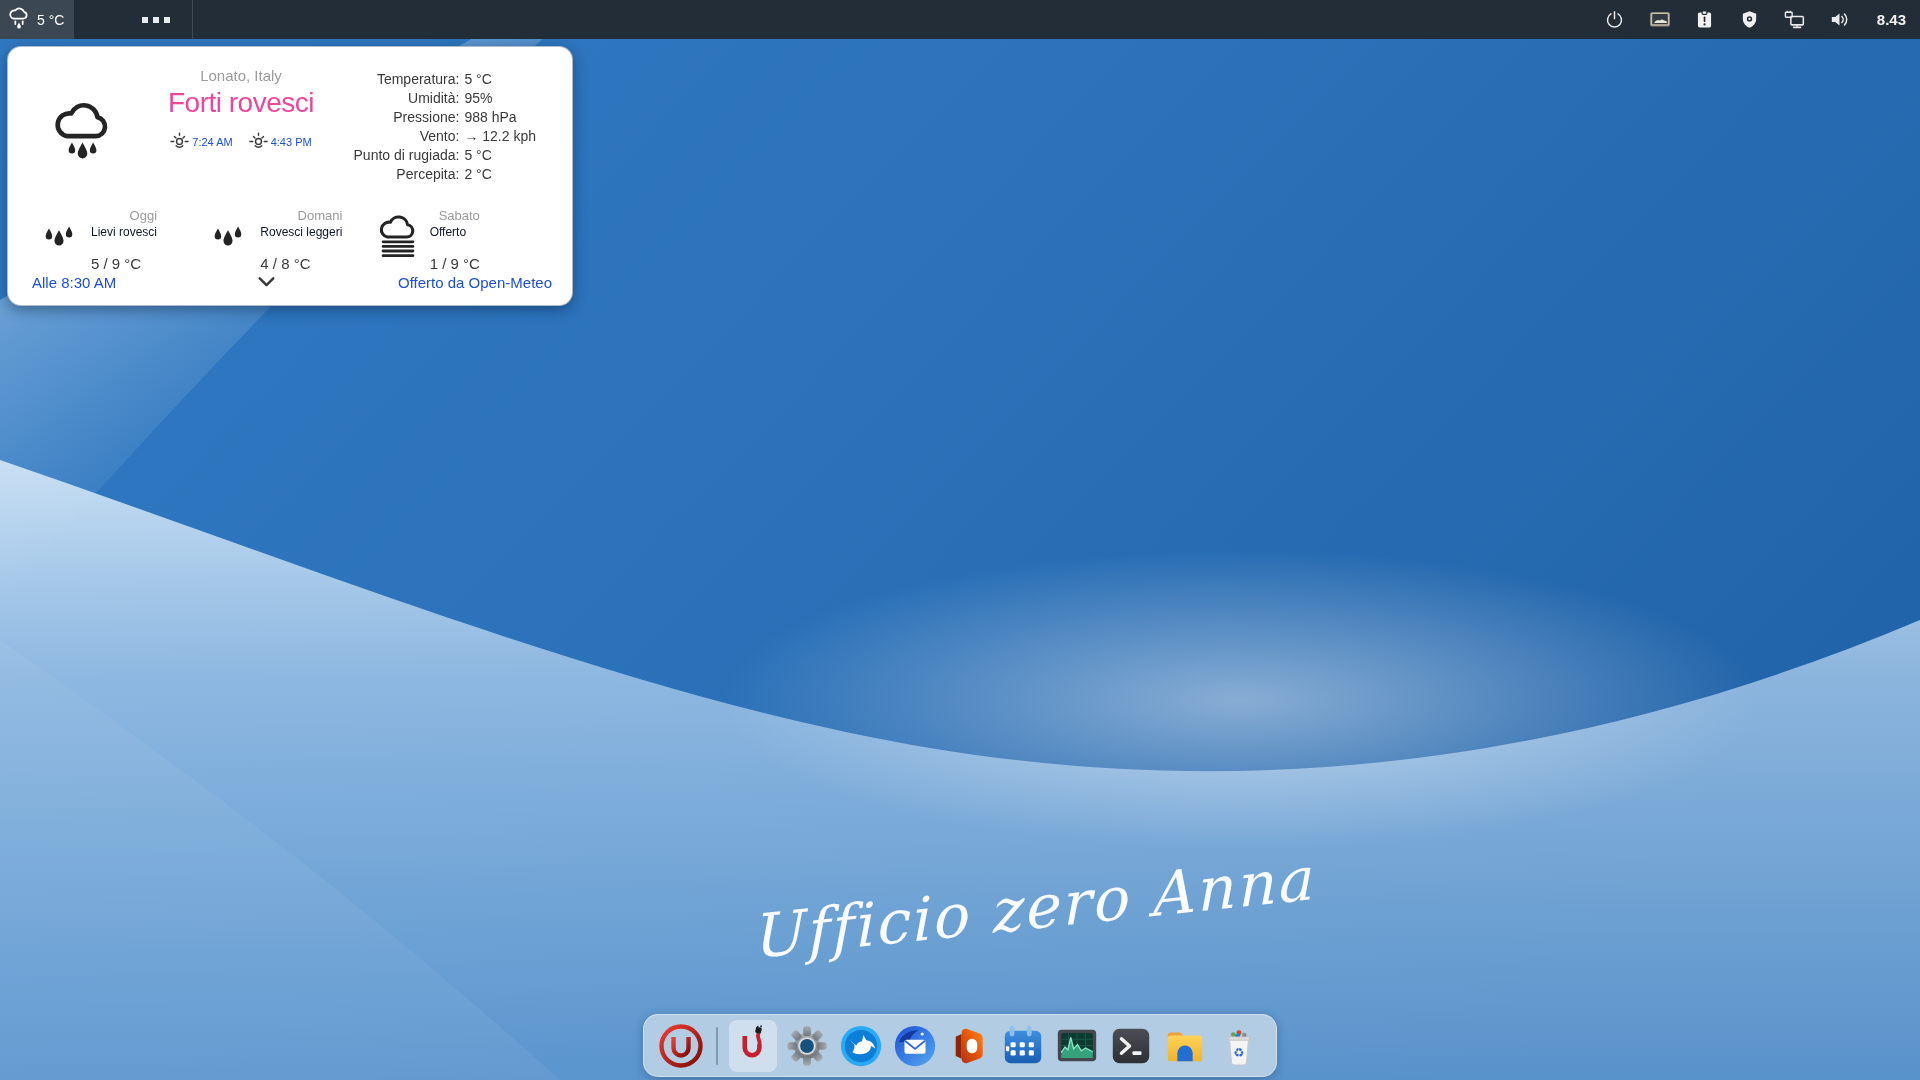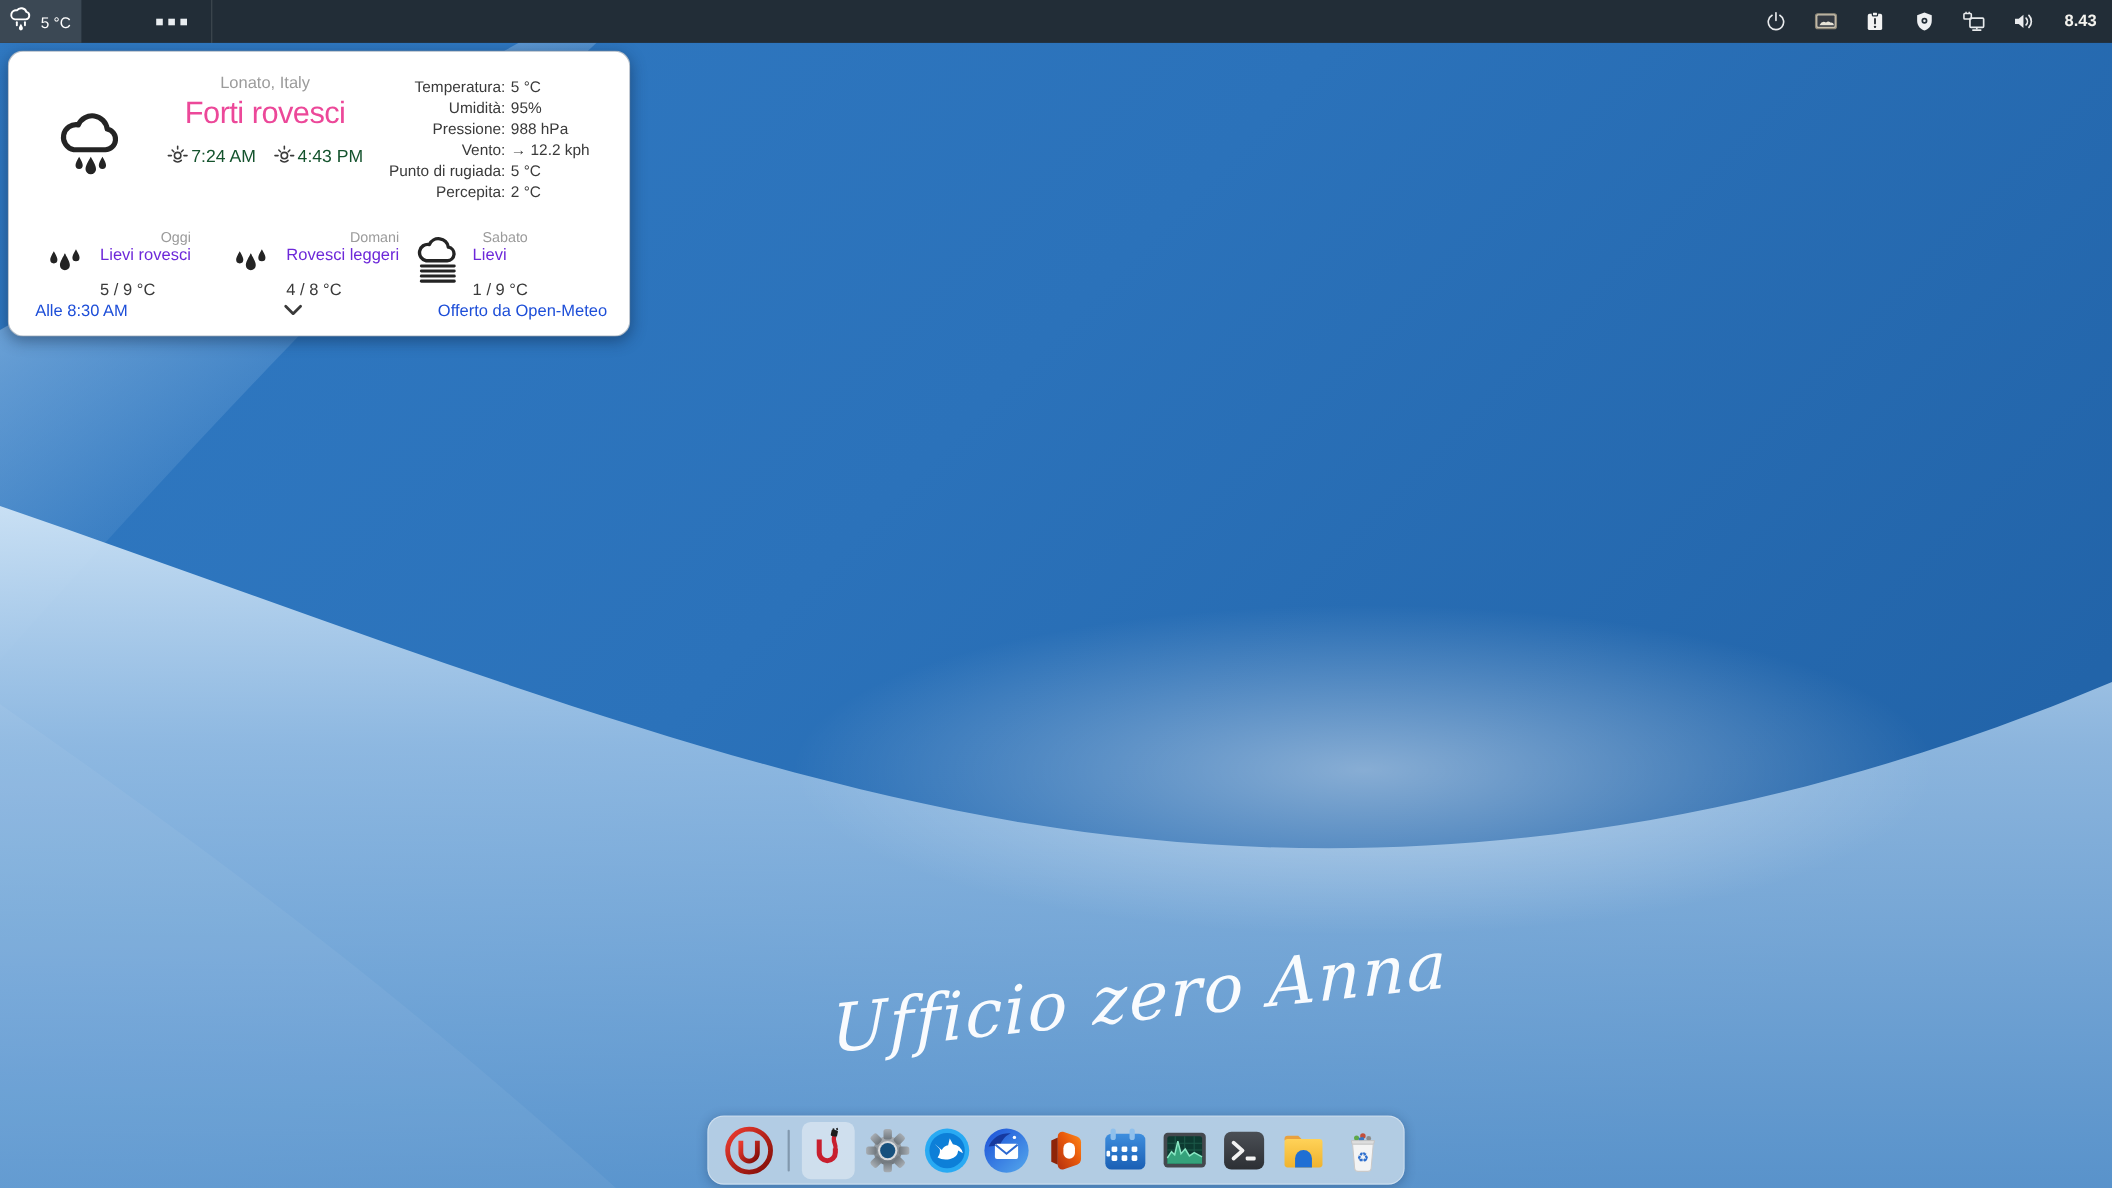--- a/index.html
+++ b/index.html
@@ -38,37 +38,37 @@
     position:absolute; left:7px; top:46px; width:566px; height:260px;
     background:#ffffff; border-radius:14px; z-index:20;
     border:1px solid rgba(30,60,95,.35);
     box-shadow:0 4px 14px rgba(10,30,60,.45);
     color:#3a3a3a;
   }
   .wp-big-icon { position:absolute; left:40px; top:50px; }
   .wp-head { position:absolute; left:102px; top:20px; width:262px; text-align:center; }
   .wp-location { font-size:15px; color:#9b9b9b; }
   .wp-condition { font-size:28px; color:#ec4899; margin-top:3px; letter-spacing:-0.5px; white-space:nowrap; }
-  .wp-sunrow { margin-top:12px; display:flex; justify-content:center; align-items:center; gap:16px; font-size:16px; color:#14532d;text-align:center; }
+  .wp-sunrow { margin-top:12px; display:flex; justify-content:center; align-items:center; gap:16px; font-size:11px; color:#1d4ed8;text-align:center; }
   .wp-sunrow .sun-item { display:flex; align-items:center; gap:3px; }
   .wp-details {
     position:absolute; right:36px; top:24px;
     display:grid; grid-template-columns:auto auto; column-gap:5px; row-gap:3px;
     font-size:14px; line-height:16px;
   }
   .wp-details .lbl { text-align:right; }
   .wp-details .val { text-align:left; white-space:nowrap; }
   .wp-forecast {
     position:absolute; left:0; right:0; top:160px; height:66px;
     display:flex; padding:0 28px; justify-content:space-between;
   }
   .fc-col { display:flex; align-items:center; gap:9px; width:176px; }
   .fc-texts { display:flex; flex-direction:column; line-height:16px; }
   .fc-day { font-size:13px; color:#9b9b9b; text-align:right; }
-  .fc-cond { font-size:15px; color:#6d28d9; white-space:nowrap; }
+  .fc-cond { font-size:12px; color:#0f172a; white-space:nowrap; }
   .fc-temps { font-size:15px; color:#3a3a3a;margin-top:16px; }
   .wp-bottom {
     position:absolute; left:24px; right:20px; bottom:12px; height:22px;
     display:flex; align-items:center; font-size:15px; color:#1d4ed8;
   }
   .wp-updated { flex:0 0 auto; }
   .wp-chevron { position:absolute; left:222px; top:-2px; cursor:pointer; }
   .wp-attrib { margin-left:auto; }
 
   
@@ -282,21 +282,21 @@
         <svg width="46" height="50" viewBox="0 0 48 50">
           <path d="M13 24 h20 a6.5 6.5 0 0 0 1-12.9 A9.5 9.5 0 0 0 16 8.6 7.5 7.5 0 0 0 13 24 Z" fill="none" stroke="#242424" stroke-width="3.2" stroke-linejoin="round"></path>
           <rect x="7" y="27.5" width="34" height="2.9" rx="1.4" fill="#242424"></rect>
           <rect x="7" y="32.3" width="34" height="2.9" rx="1.4" fill="#242424"></rect>
           <rect x="7" y="37.1" width="34" height="2.9" rx="1.4" fill="#242424"></rect>
           <rect x="7" y="41.9" width="34" height="2.9" rx="1.4" fill="#242424"></rect>
         </svg>
       </span>
       <span class="fc-texts">
         <span class="fc-day">Sabato</span>
-        <span class="fc-cond">Lievi</span>
+        <span class="fc-cond">Offerto</span>
         <span class="fc-temps">1 / 9 °C</span>
       </span>
     </div>
   </div>
 
   <div class="wp-bottom">
     <span class="wp-updated">Alle 8:30 AM</span>
     <span class="wp-chevron">
       <svg width="25" height="25" viewBox="0 0 24 24">
         <path d="M5.5 9 l6.5 6.5 6.5-6.5" fill="none" stroke="#3a3a3a" stroke-width="2.4" stroke-linecap="round" stroke-linejoin="round"></path>

